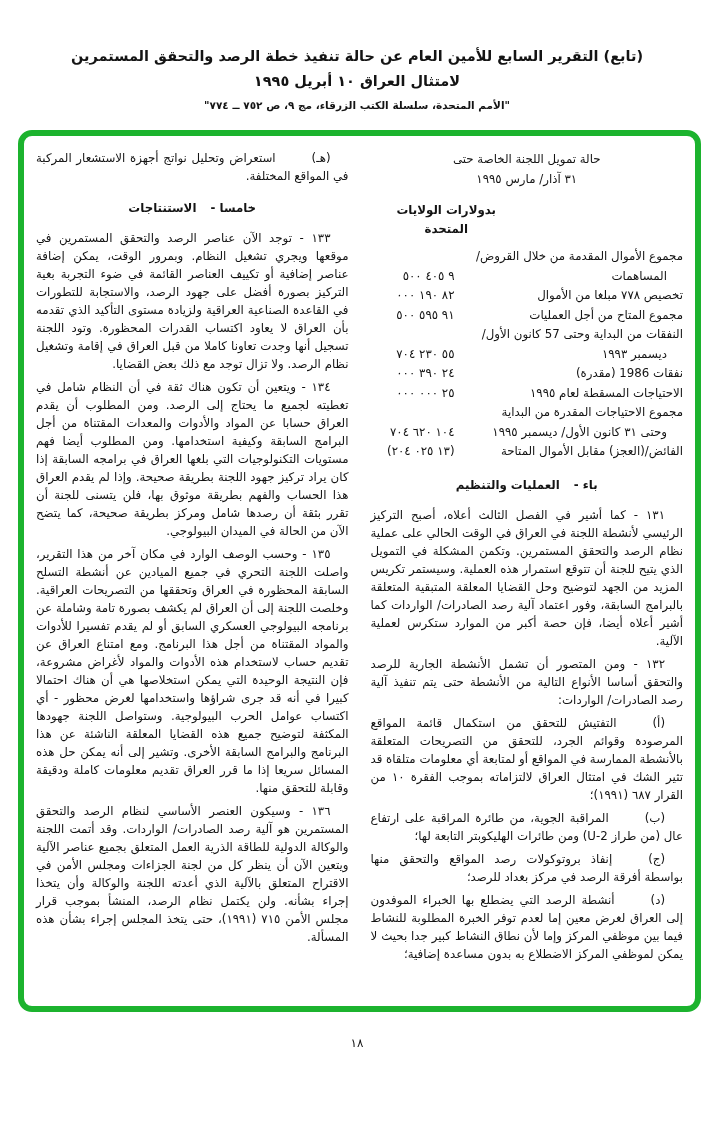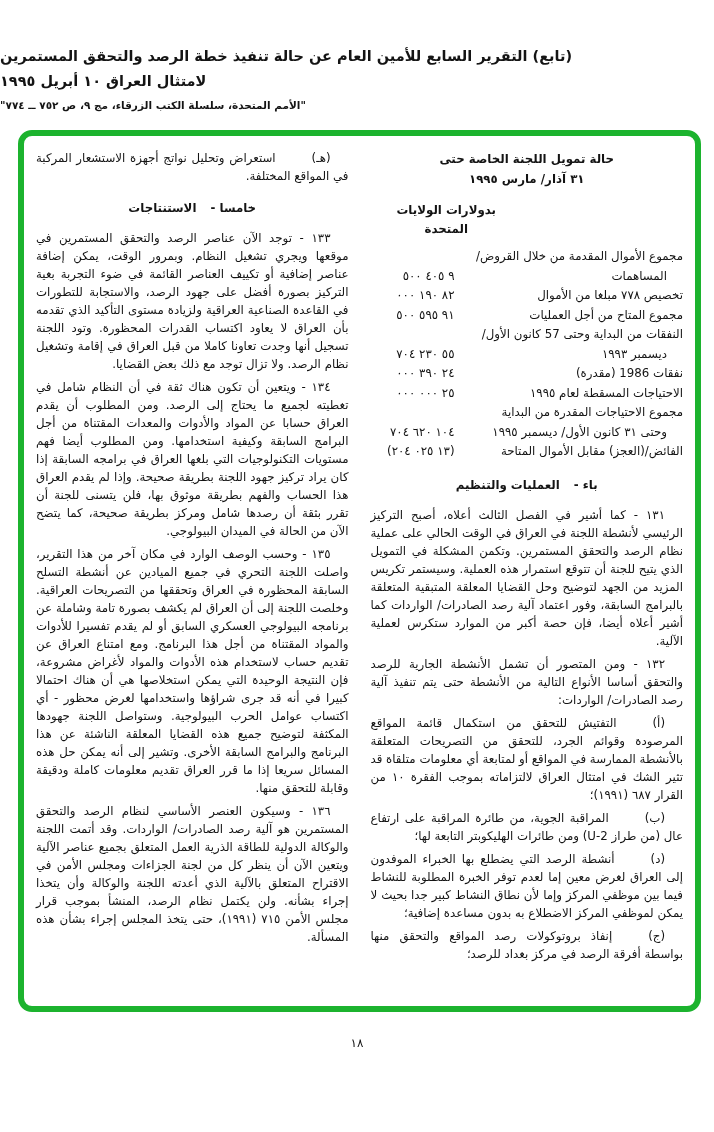--- a/index.html
+++ b/index.html
@@ -6,21 +6,21 @@
   html, body { margin: 0; padding: 0; }
   body {
     width: 714px; height: 1132px;
     background: #ffffff;
     color: #141414;
     font-family: "DejaVu Sans", sans-serif;
   }
   .page { position: relative; width: 714px; height: 1132px; direction: rtl; overflow: hidden; }
 
   
-  .doc-header { text-align: left; padding-top: 44px; }
+  .doc-header { text-align: center; padding-top: 44px; }
   .title-line { font-weight: bold; font-size: 14.5px; line-height: 25px; }
   .source-line { font-weight: bold; font-size: 10.5px; margin-top: 5px; }
 
   
   .green-box {
     position: absolute; left: 18px; top: 130px;
     width: 683px; height: 882px;
     border: 6px solid #1cb32e;
     border-radius: 14px;
     display: flex;
@@ -31,21 +31,21 @@
   }
   .col { flex: 1; font-size: 11.8px; line-height: 18px; text-align: justify; }
 
   p { margin: 0 0 5px 0; text-indent: 18px; }
 
   
   p.item { text-indent: 18px; }
   .marker { margin-left: 36px; }
 
   
-  .funding-heading { text-align: center; font-weight: bold; line-height: 20px; margin-bottom: 12px; }
+  .funding-heading { text-align: center; font-weight: normal; line-height: 20px; margin-bottom: 12px; }
   .currency-wrap { text-align: left; padding-left: 26px; margin-bottom: 8px; }
   .currency-inner { display: inline-block; text-align: center; font-weight: bold; line-height: 19px; }
   .frow { display: flex; justify-content: space-between; align-items: baseline; line-height: 19.5px; }
   .flabel { text-align: right; }
   .flabel.indent { padding-right: 16px; }
   .fval { direction: ltr; text-align: right; min-width: 84px; white-space: nowrap; }
   .funding-table { margin-bottom: 10px; }
 
   .section-heading { text-align: center; font-weight: bold; margin: 14px 0 12px 0; }
   .section-heading .gap { display: inline-block; width: 14px; }
@@ -137,24 +137,24 @@
       <p>١٣١ - كما أشير في الفصل الثالث أعلاه، أصبح التركيز الرئيسي لأنشطة اللجنة في العراق في الوقت الحالي على عملية نظام الرصد والتحقق المستمرين. وتكمن المشكلة في التمويل الذي يتيح للجنة أن تتوقع استمرار هذه العملية. وسيستمر تكريس المزيد من الجهد لتوضيح وحل القضايا المعلقة المتبقية المتعلقة بالبرامج السابقة، وفور اعتماد آلية رصد الصادرات/ الواردات كما أشير أعلاه أيضا، فإن حصة أكبر من الموارد ستكرس لعملية الآلية.</p>
       <p>١٣٢ - ومن المتصور أن تشمل الأنشطة الجارية للرصد والتحقق أساسا الأنواع التالية من الأنشطة حتى يتم تنفيذ آلية رصد الصادرات/ الواردات:</p>
 
       <p class="item">
         <span class="marker">(أ)</span><span>التفتيش للتحقق من استكمال قائمة المواقع المرصودة وقوائم الجرد، للتحقق من التصريحات المتعلقة بالأنشطة الممارسة في المواقع أو لمتابعة أي معلومات متلقاة قد تثير الشك في امتثال العراق لالتزاماته بموجب الفقرة ١٠ من القرار ٦٨٧ (١٩٩١)؛</span>
       </p>
       <p class="item">
         <span class="marker">(ب)</span><span>المراقبة الجوية، من طائرة المراقبة على ارتفاع عال (من طراز U-2) ومن طائرات الهليكوبتر التابعة لها؛</span>
       </p>
       <p class="item">
-        <span class="marker">(د)</span><span>أنشطة الرصد التي يضطلع بها الخبراء الموفدون إلى العراق لغرض معين إما لعدم توفر الخبرة المطلوبة للنشاط فيما بين موظفي المركز وإما لأن نطاق النشاط كبير جدا بحيث لا يمكن لموظفي المركز الاضطلاع به بدون مساعدة إضافية؛</span>
+        <span class="marker">(ج)</span><span>إنفاذ بروتوكولات رصد المواقع والتحقق منها بواسطة أفرقة الرصد في مركز بغداد للرصد؛</span>
       </p>
       <p class="item">
-        <span class="marker">(ج)</span><span>إنفاذ بروتوكولات رصد المواقع والتحقق منها بواسطة أفرقة الرصد في مركز بغداد للرصد؛</span>
+        <span class="marker">(د)</span><span>أنشطة الرصد التي يضطلع بها الخبراء الموفدون إلى العراق لغرض معين إما لعدم توفر الخبرة المطلوبة للنشاط فيما بين موظفي المركز وإما لأن نطاق النشاط كبير جدا بحيث لا يمكن لموظفي المركز الاضطلاع به بدون مساعدة إضافية؛</span>
       </p>
     </div>
 
     <div class="col">
       <p class="item">
         <span class="marker">(هـ)</span><span>استعراض وتحليل نواتج أجهزة الاستشعار المركبة في المواقع المختلفة.</span>
       </p>
 
       <div class="section-heading">
         <span>خامسا -</span><span class="gap"></span><span>الاستنتاجات</span>

